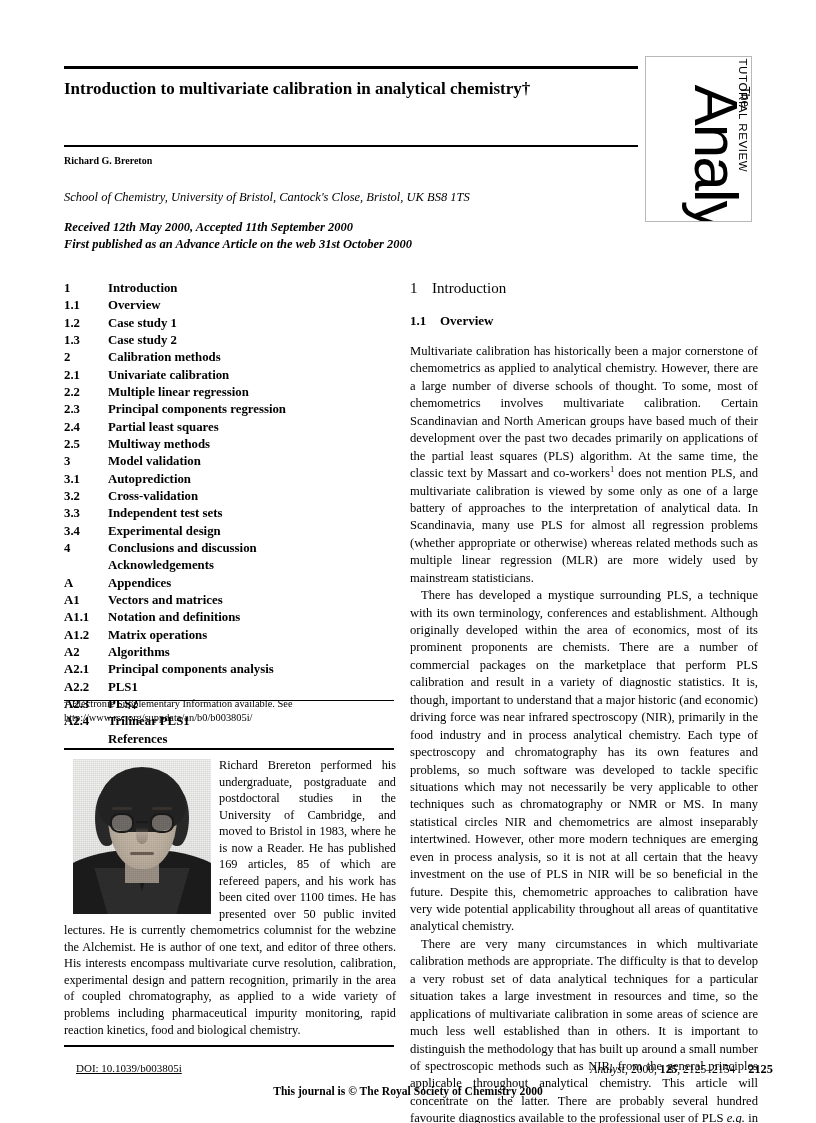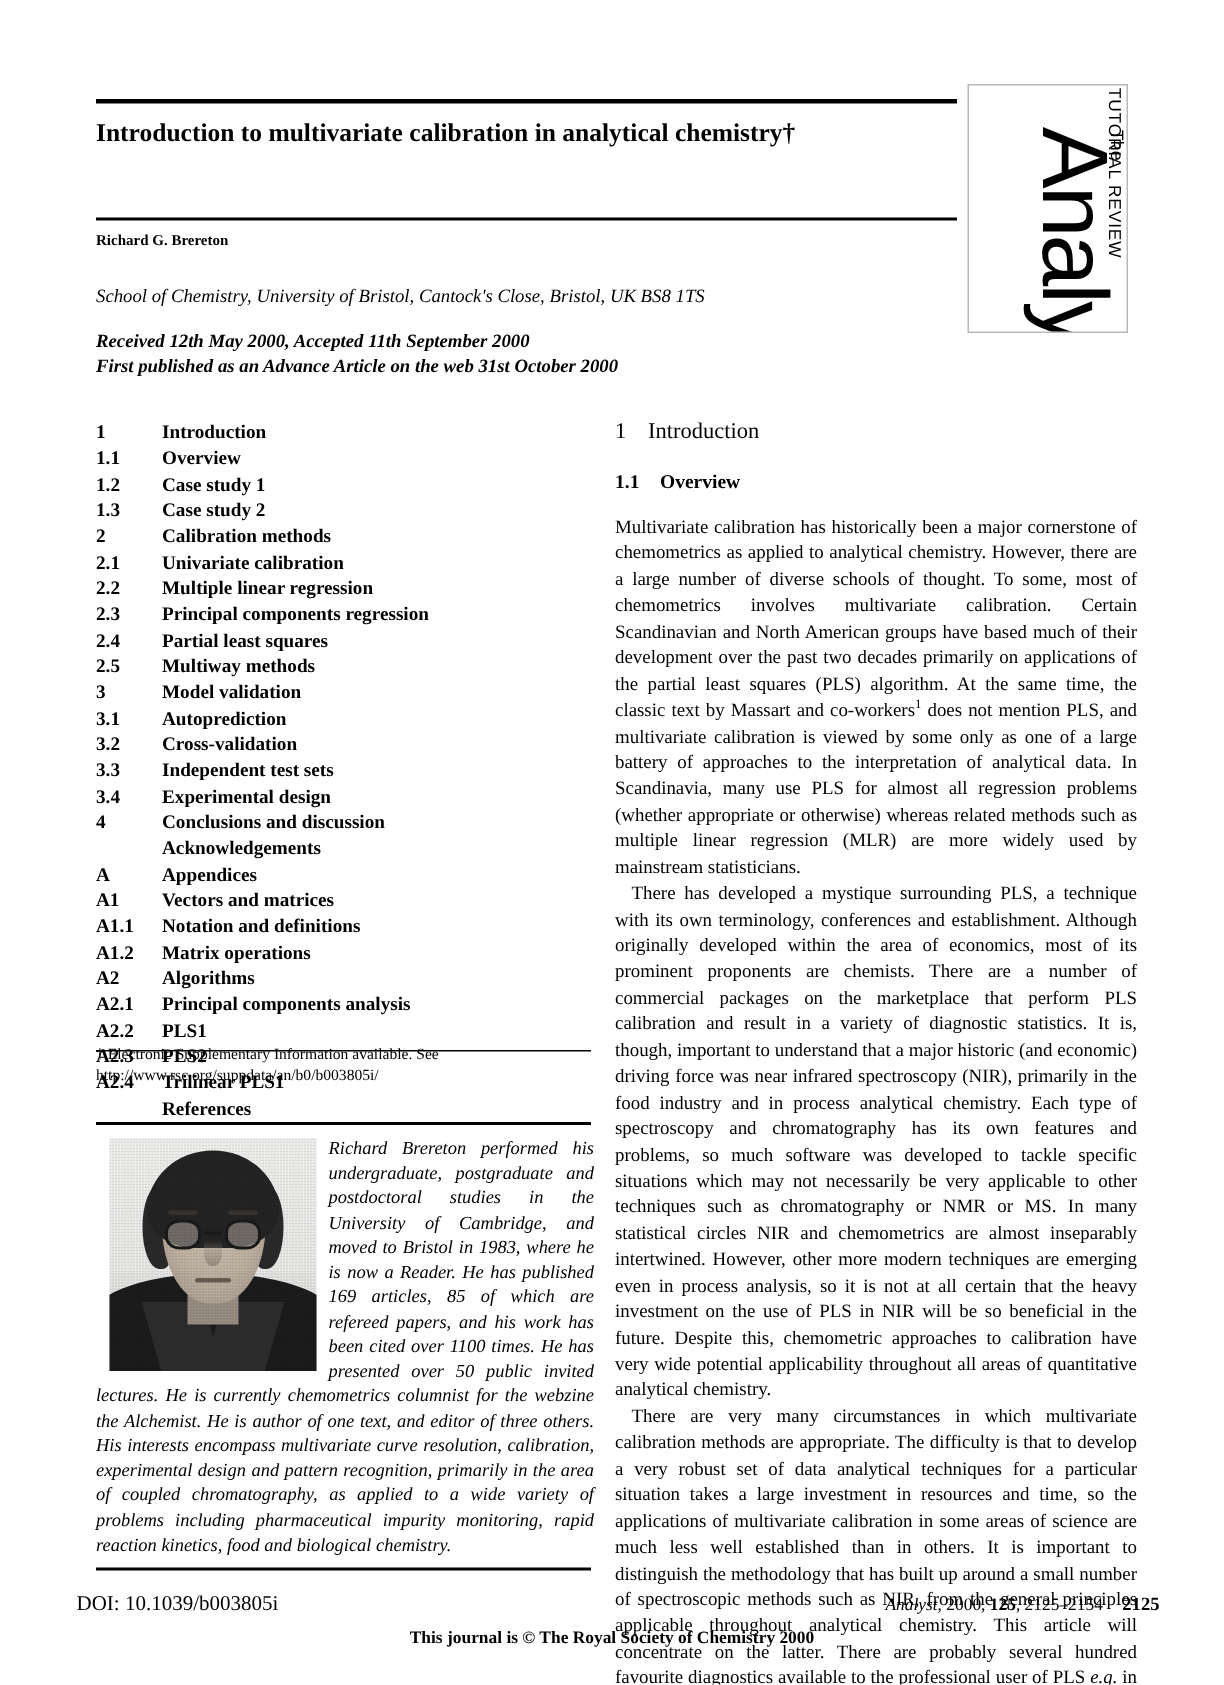--- a/index.html
+++ b/index.html
@@ -196,21 +196,20 @@
     line-height: 1.3;
   }
 
   
   .bio {
     position: absolute;
     left: 64px;
     top: 757px;
     width: 332px;
     font-size: 12.3px;
-    font-style: italic;
     line-height: 1.345;
     text-align: justify;
   }
   .bio p { margin: 0; }
 
   .photo {
     float: left;
     width: 138px;
     height: 155px;
     margin: 2px 8px 2px 9px;
@@ -382,23 +381,24 @@
   }
   .body-text + .body-text {
     text-indent: 11px;
   }
   sup { font-size: 0.68em; vertical-align: super; line-height: 0; }
   .ital { font-style: italic; }
 
   
   .doi {
     position: absolute;
-    left: 51px;
+    left: 76px;
     top: 1062px;
-    font-size: 14px;
+    font-size: 11px;
+    text-decoration: underline;
   }
   .cite {
     position: absolute;
     right: 43px;
     top: 1062px;
     font-size: 11.6px;
     white-space: nowrap;
   }
   .cite .j { font-style: italic; }
   .cite .vol { font-weight: bold; }

